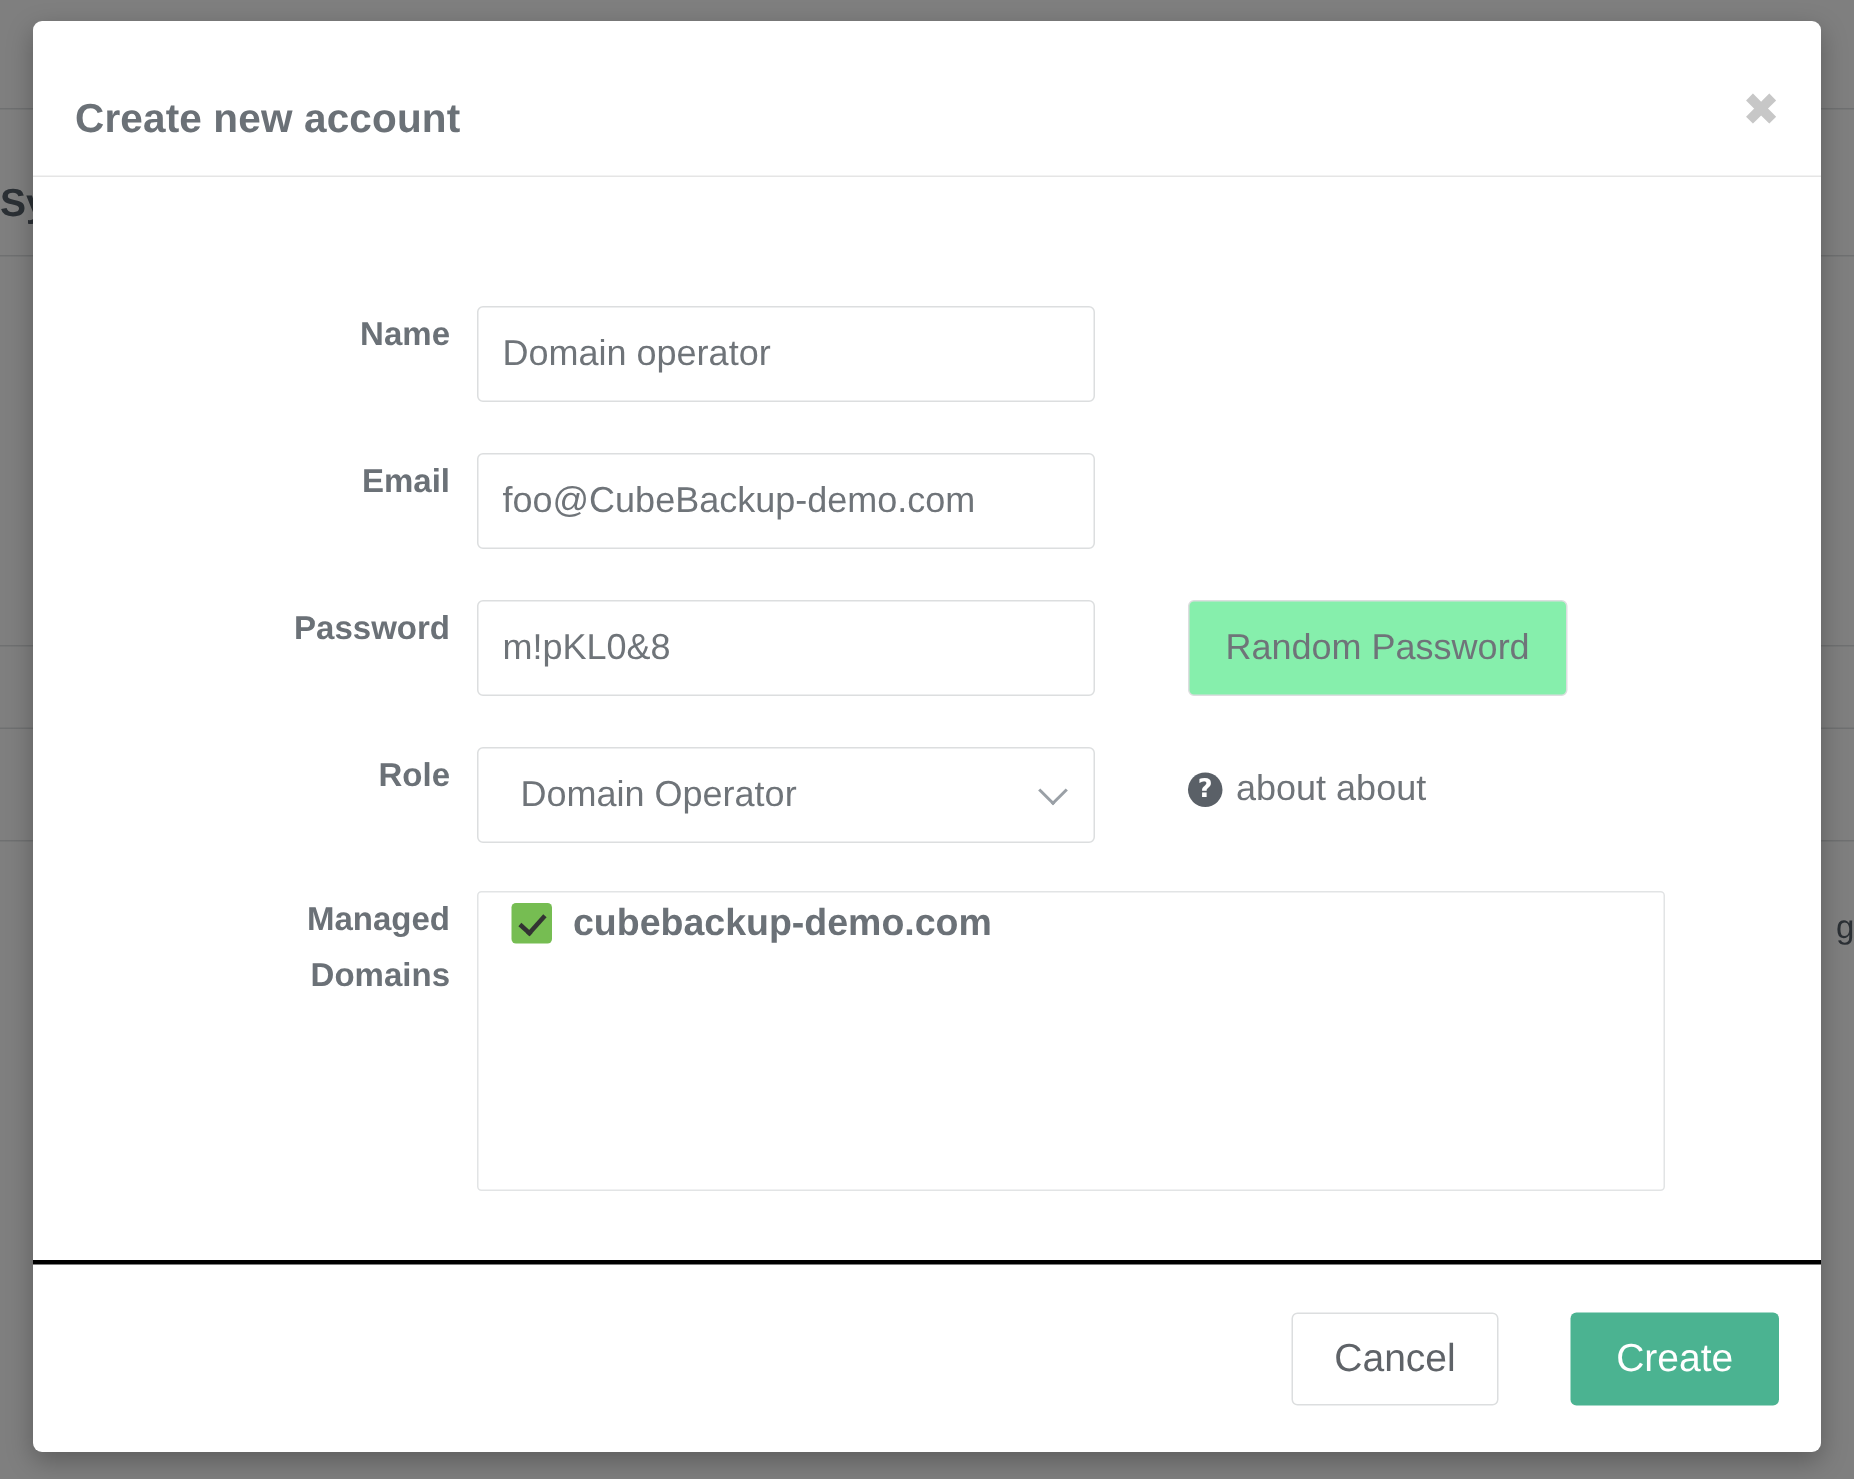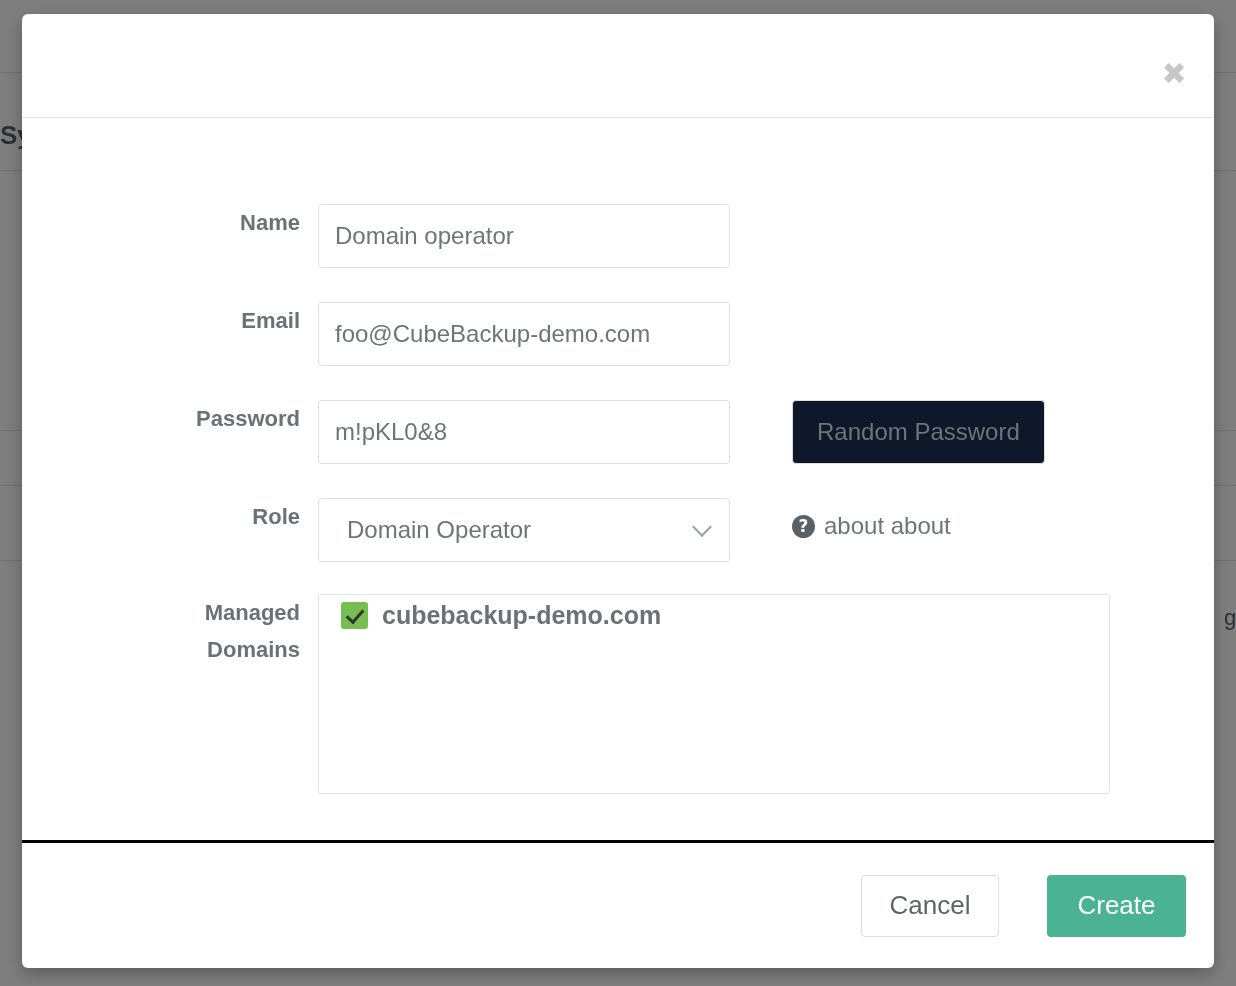--- a/index.html
+++ b/index.html
@@ -138,21 +138,21 @@
     padding: 0 16px;
     outline: none;
   }
   .text-input::placeholder { color: #b0b4b8; }
 
   .btn-outline {
     height: 64px;
     box-sizing: border-box;
     border: 1px solid #dcdedf;
     border-radius: 4px;
-    background: #0f172a;
+    background: #86efac;
     color: #6f7479;
     font-size: 24px;
     font-family: "Liberation Sans", sans-serif;
     padding: 0 24px;
     cursor: pointer;
   }
 
   .select-wrap {
     position: relative;
     width: 412px;
@@ -311,20 +311,21 @@
 
   <div class="bg-text" style="left:0px; top:120px;">Sy</div>
   <div class="bg-text small" style="left:0px; top:605px;">og</div>
   <div class="bg-text small" style="left:1196px; top:605px;">gin</div>
 </div>
 <div id="dim-overlay"></div>
 
 <div id="modal">
 
   <div id="modal-header">
+    <div id="modal-title">Create new account</div>
     <button id="close-btn">✖</button>
   </div>
 
   <div id="modal-body">
 
     <div class="form-row" style="top:46px;">
       <div class="form-label">Name</div>
       <div class="field-area">
         <input class="text-input" type="text" value="Domain operator" style="">
       </div>

